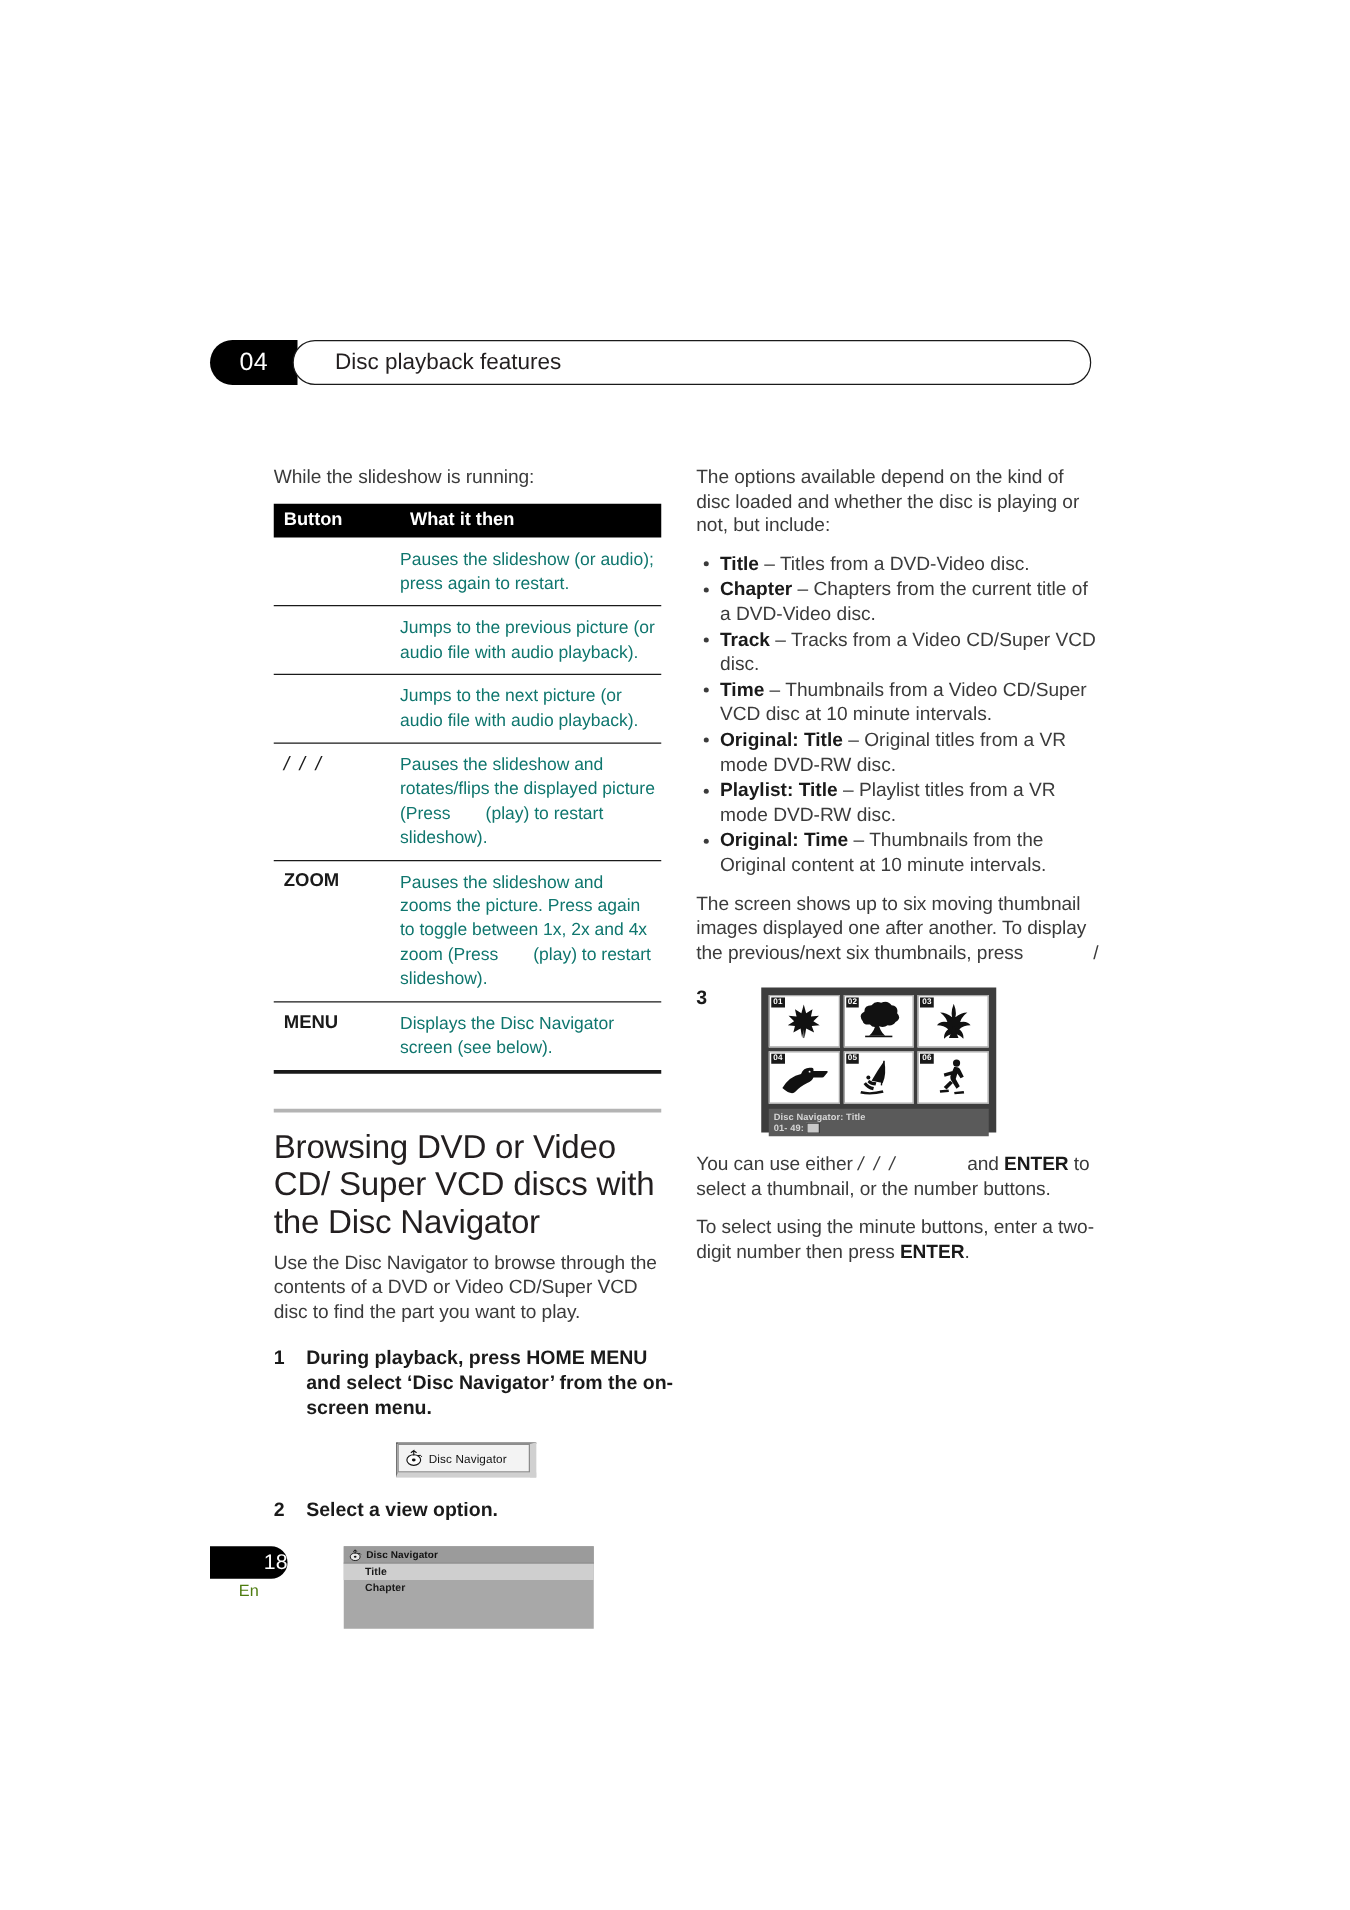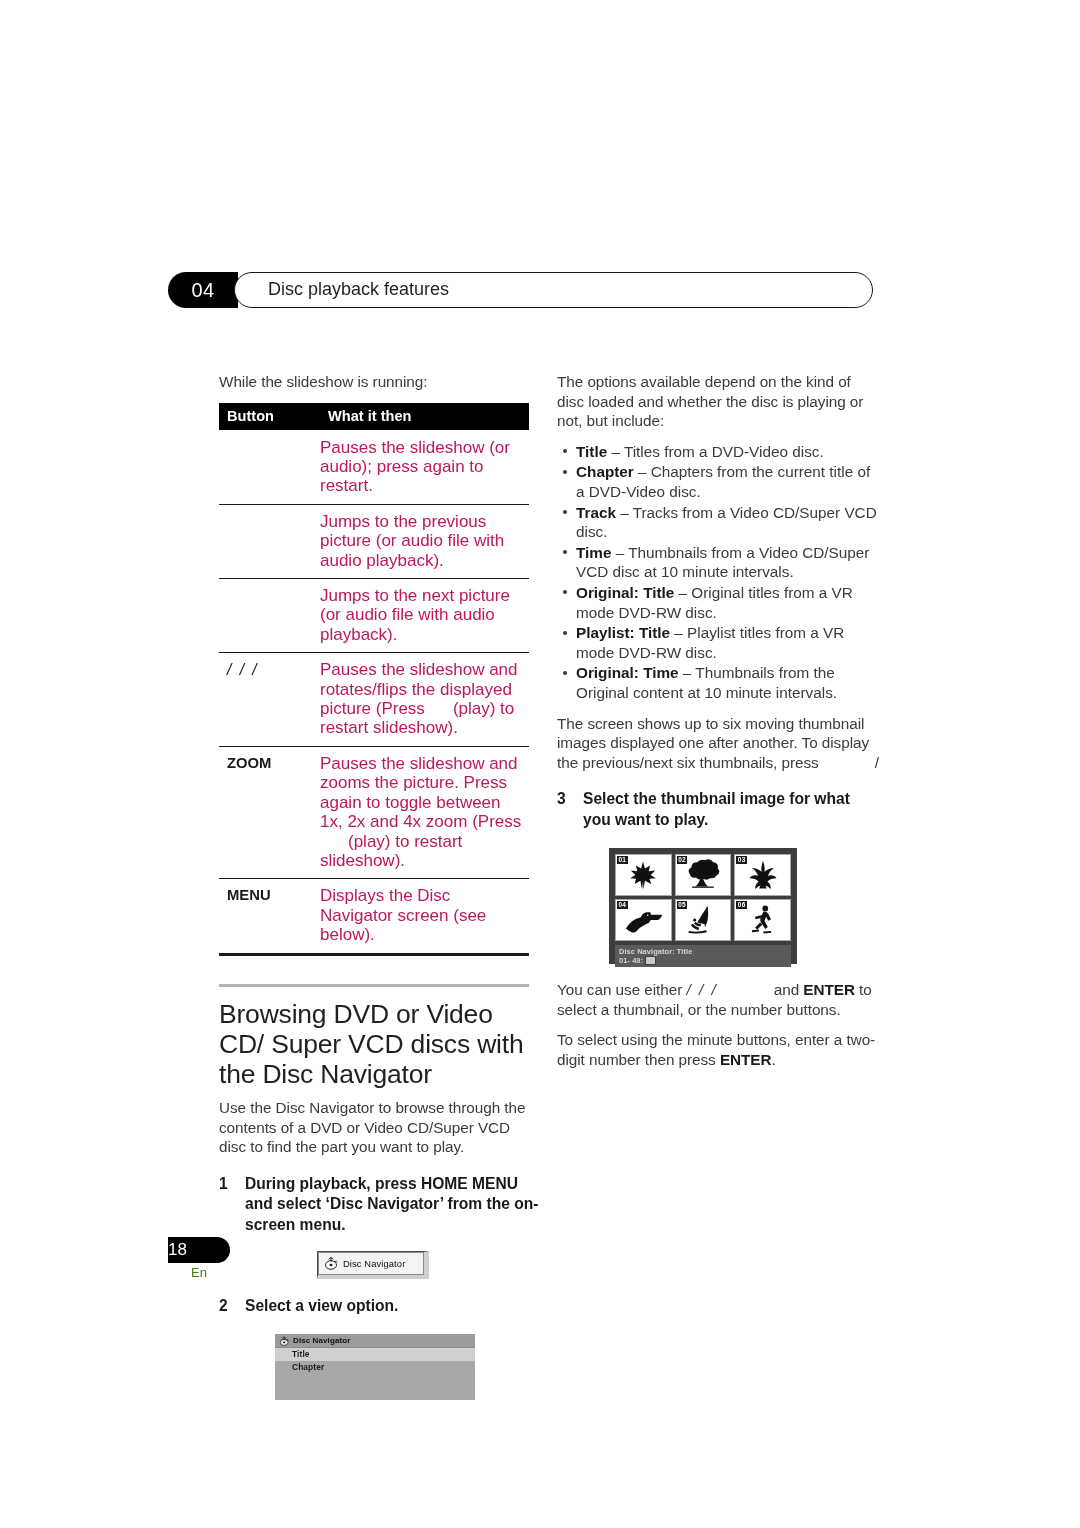--- a/index.html
+++ b/index.html
@@ -96,23 +96,23 @@
     color: #ffffff;
     font-size: 14.6px;
     font-weight: bold;
     text-align: left;
     padding: 5px 0 6px 8px;
     letter-spacing: 0;
   }
   .btn-table th.c1 { width: 93px; }
   .btn-table td {
     vertical-align: top;
-    font-size: 17px;
+    font-size: 14px;
     line-height: 19.4px;
-    color: #be185d;
+    color: #0f766e;
     padding: 7px 4px 8px 0;
     border-top: 1.6px solid #1a1a1a;
   }
   .btn-table tbody tr:first-child td { border-top: none; padding-top: 8px; }
   .btn-table td.c1 {
     width: 93px;
     padding-left: 8px;
     font-weight: bold;
     color: #1a1a1a;
     font-size: 14.8px;
@@ -349,21 +349,21 @@
     text-align: center;
   }
   .page-badge {
     width: 62px;
     height: 26px;
     background: #000000;
     border-radius: 0 13px 13px 0;
     color: #ffffff;
     font-size: 17px;
     line-height: 26px;
-    text-align: left;
+    text-align: right;
     margin-left: 0;
   }
   .lang {
     margin-top: 2px;
     width: 62px;
     text-align: center;
     font-size: 13px;
     color: #4d7c0f;
   }
 </style>
@@ -473,21 +473,20 @@
       <li><span class="dot"></span><b>Time</b><span> – Thumbnails from a Video CD/Super VCD disc at 10 minute intervals.</span></li>
       <li><span class="dot"></span><b>Original: Title</b><span> – Original titles from a VR mode DVD-RW disc.</span></li>
       <li><span class="dot"></span><b>Playlist: Title</b><span> – Playlist titles from a VR mode DVD-RW disc.</span></li>
       <li><span class="dot"></span><b>Original: Time</b><span> – Thumbnails from the Original content at 10 minute intervals.</span></li>
     </ul>
 
     <p><span>The screen shows up to six moving thumbnail images displayed one after another. To display the previous/next six thumbnails, press</span><span class="gap-wide"></span><span>/</span></p>
 
     <div class="step">
       <span class="num">3</span>
-      <span>Select the thumbnail image for what you want to play.</span>
     </div>
 
     <div class="osd-grid">
       <div class="thumbs">
 
         <div class="thumb">
           <span class="tnum">01</span>
           <svg width="34" height="32" viewBox="0 0 100 100">
             <path fill="#111" d="M50 8 L56 30 L72 20 L68 38 L88 36 L74 50 L90 60 L70 62 L76 78 L56 68 L52 92 L50 70 L46 92 L42 68 L24 78 L28 62 L10 60 L26 50 L12 36 L32 38 L28 20 L44 30 Z"></path>
             <rect x="49" y="66" width="2" height="26" fill="#111"></rect>

